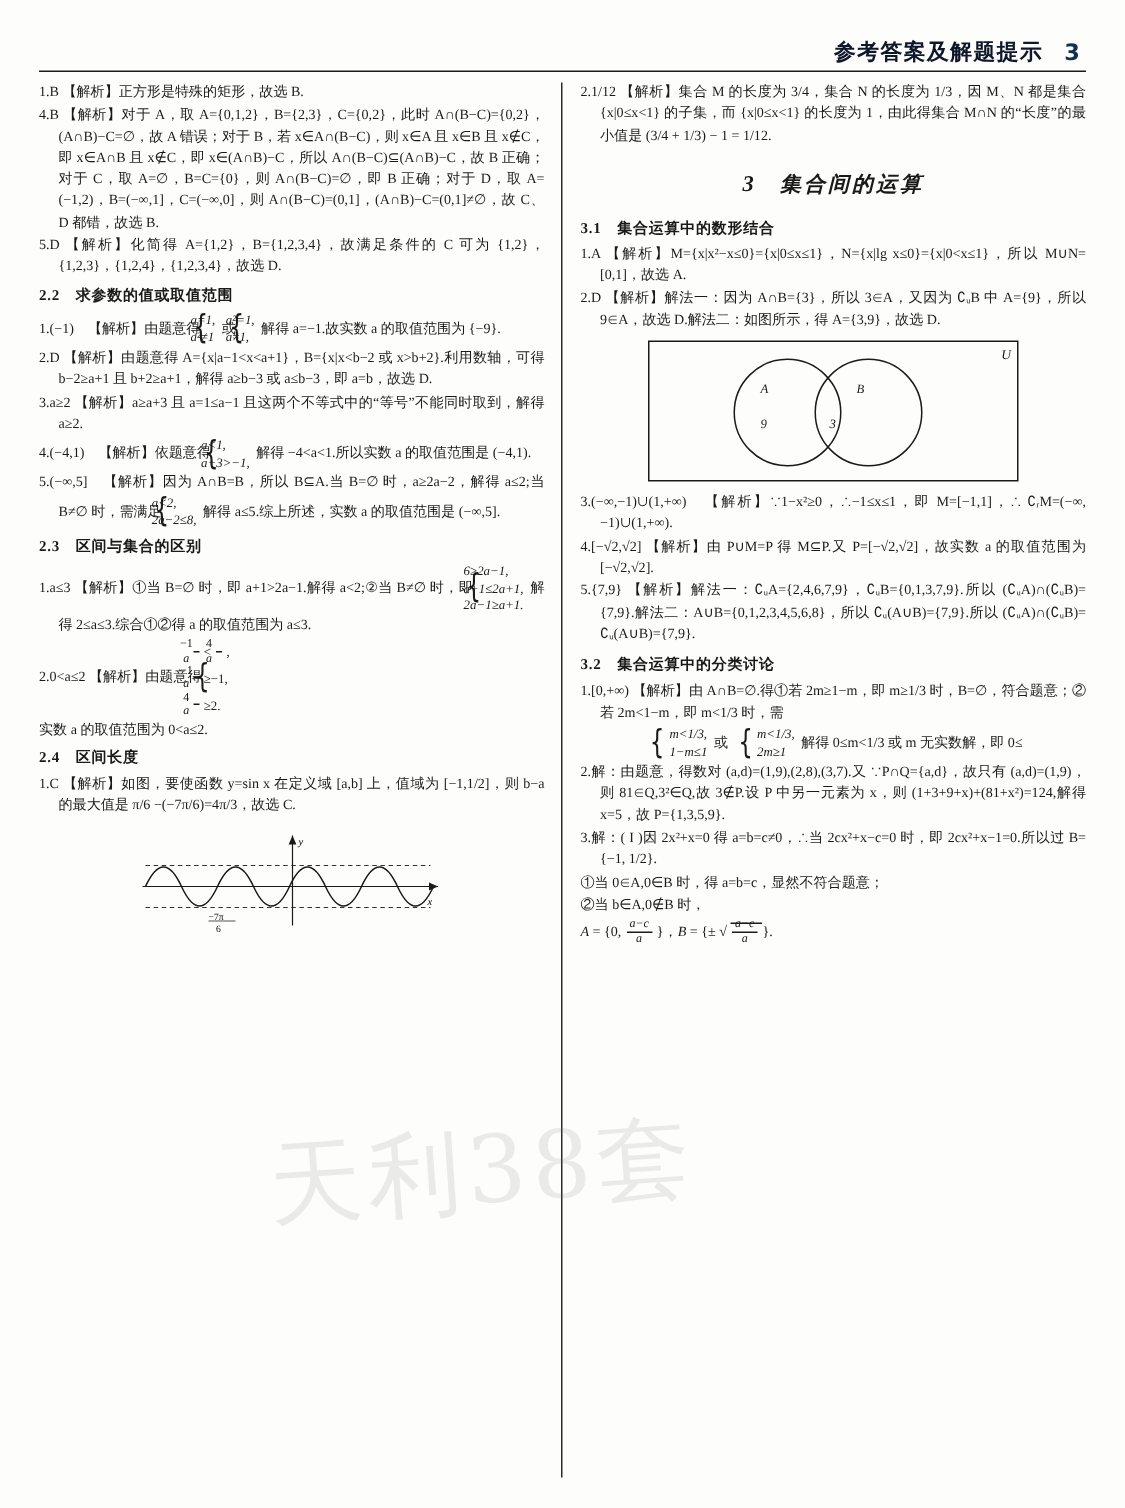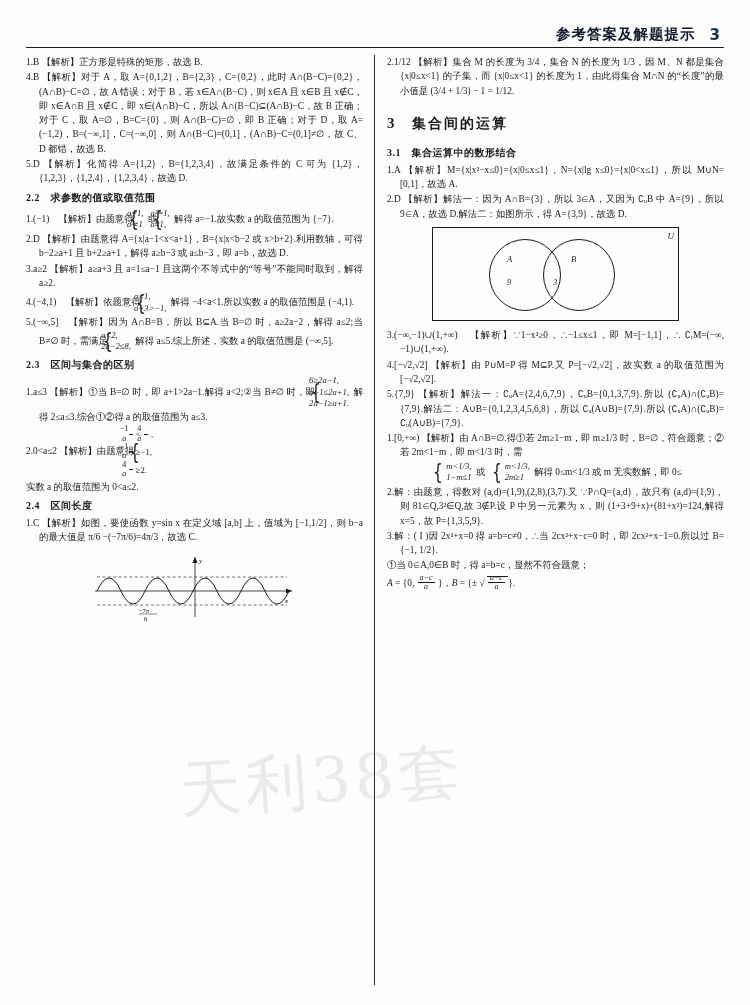--- a/index.html
+++ b/index.html
@@ -62,25 +62,26 @@
   p{margin:0 0 1px 0;}
   .hang{padding-left:13px;text-indent:-13px;}
   .sec{
     text-align:left;
     font-weight:bold;
     font-size:10px;
     margin:4px 0 3px 0;
     letter-spacing:.5px;
   }
   .bigsec{
-    text-align:left;
+    text-align:center;
     font-weight:bold;
     font-size:14px;
     margin:14px 0 10px 0;
     letter-spacing:2px;
+    font-style:italic;
   }
   .bigsec .num{font-size:15px;margin-right:10px;}
   .subsec{
     font-weight:bold;
     font-size:10px;
     margin:6px 0 3px 0;
     letter-spacing:.5px;
   }
   
   .frac{
@@ -187,21 +188,21 @@
           </span>
         </span>
         <span>或</span>
         <span class="sys">
           <span class="brace">{</span>
           <span class="rows">
             <span class="blk it">a²=1,</span>
             <span class="blk it">a≠1,</span>
           </span>
         </span>
-        <span>解得 a=−1.故实数 a 的取值范围为 {−7}.</span>
+        <span>解得 a=−1.故实数 a 的取值范围为 {−9}.</span>
       </p>
 
       <p class="hang">2.D 【解析】由题意得 A={x|a−1&lt;x&lt;a+1}，B={x|x&lt;b−2 或 x&gt;b+2}.利用数轴，可得 b−2≥a+1 且 b+2≥a+1，解得 a≥b−3 或 a≤b−3，即 a=b，故选 D.</p>
       <p class="hang">3.a≥2 【解析】a≥a+3 且 a=1≤a−1 且这两个不等式中的“等号”不能同时取到，解得 a≥2.</p>
 
       <p class="hang">
         <span>4.(−4,1)　【解析】依题意得</span>
         <span class="sys">
           <span class="brace">{</span>
           <span class="rows">
@@ -305,20 +306,21 @@
         <span class="lbl" style="left:74px;top:25px;">A</span>
         <span class="lbl" style="left:138px;top:25px;">B</span>
         <span class="lbl" style="left:74px;top:48px;">9</span>
         <span class="lbl" style="left:120px;top:48px;">3</span>
       </div>
 
       <p class="hang">3.(−∞,−1)∪(1,+∞)　【解析】∵1−x²≥0，∴−1≤x≤1，即 M=[−1,1]，∴ ∁ᵣM=(−∞,−1)∪(1,+∞).</p>
       <p class="hang">4.[−√2,√2] 【解析】由 P∪M=P 得 M⊆P.又 P=[−√2,√2]，故实数 a 的取值范围为 [−√2,√2].</p>
       <p class="hang">5.{7,9} 【解析】解法一：∁ᵤA={2,4,6,7,9}，∁ᵤB={0,1,3,7,9}.所以 (∁ᵤA)∩(∁ᵤB)={7,9}.解法二：A∪B={0,1,2,3,4,5,6,8}，所以 ∁ᵤ(A∪B)={7,9}.所以 (∁ᵤA)∩(∁ᵤB)= ∁ᵤ(A∪B)={7,9}.</p>
 
+      <p class="subsec">3.2　集合运算中的分类讨论</p>
 
       <p class="hang">
         <span>1.[0,+∞) 【解析】由 A∩B=∅.得①若 2m≥1−m，即 m≥1/3 时，B=∅，符合题意；② 若 2m&lt;1−m，即 m&lt;1/3 时，需</span>
       </p>
       <p class="center">
         <span class="sys">
           <span class="brace">{</span>
           <span class="rows">
             <span class="blk it">m&lt;1/3,</span>
             <span class="blk it">1−m≤1</span>
@@ -331,20 +333,21 @@
             <span class="blk it">m&lt;1/3,</span>
             <span class="blk it">2m≥1</span>
           </span>
         </span>
         <span>解得 0≤m&lt;1/3 或 m 无实数解，即 0≤</span>
       </p>
 
       <p class="hang">2.解：由题意，得数对 (a,d)=(1,9),(2,8),(3,7).又 ∵P∩Q={a,d}，故只有 (a,d)=(1,9)，则 81∈Q,3²∈Q,故 3∉P.设 P 中另一元素为 x，则 (1+3+9+x)+(81+x²)=124,解得 x=5，故 P={1,3,5,9}.</p>
       <p class="hang">3.解：( I )因 2x²+x=0 得 a=b=c≠0，∴当 2cx²+x−c=0 时，即 2cx²+x−1=0.所以过 B={−1, 1/2}.</p>
       <p>①当 0∈A,0∈B 时，得 a=b=c，显然不符合题意；</p>
+      <p>②当 b∈A,0∉B 时，</p>
       <p>
         <span class="it">A</span> = {0,
         <span class="frac"><span class="n it">a−c</span><span class="d it">a</span></span>
         }，<span class="it">B</span> = {±
         <span>√</span>
         <span style="border-top:1px solid #1a1a1a;padding-top:1px;">
           <span class="frac"><span class="n it">a−c</span><span class="d it">a</span></span>
         </span>
         }.
       </p>

